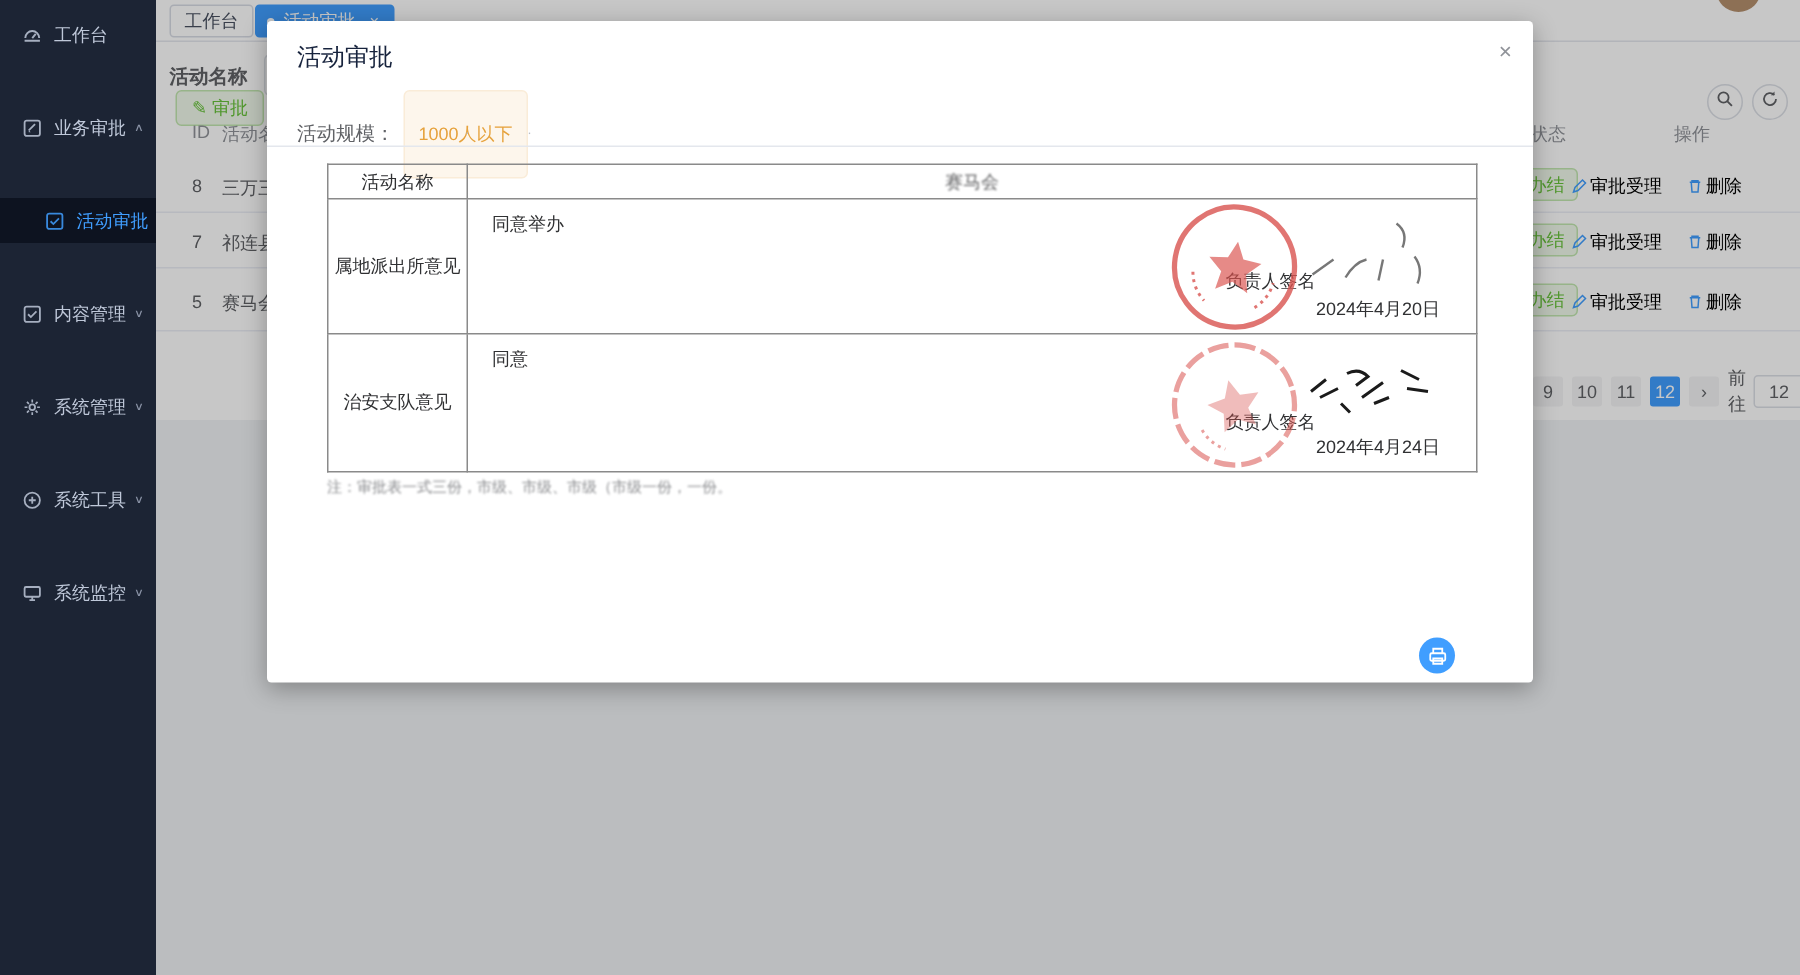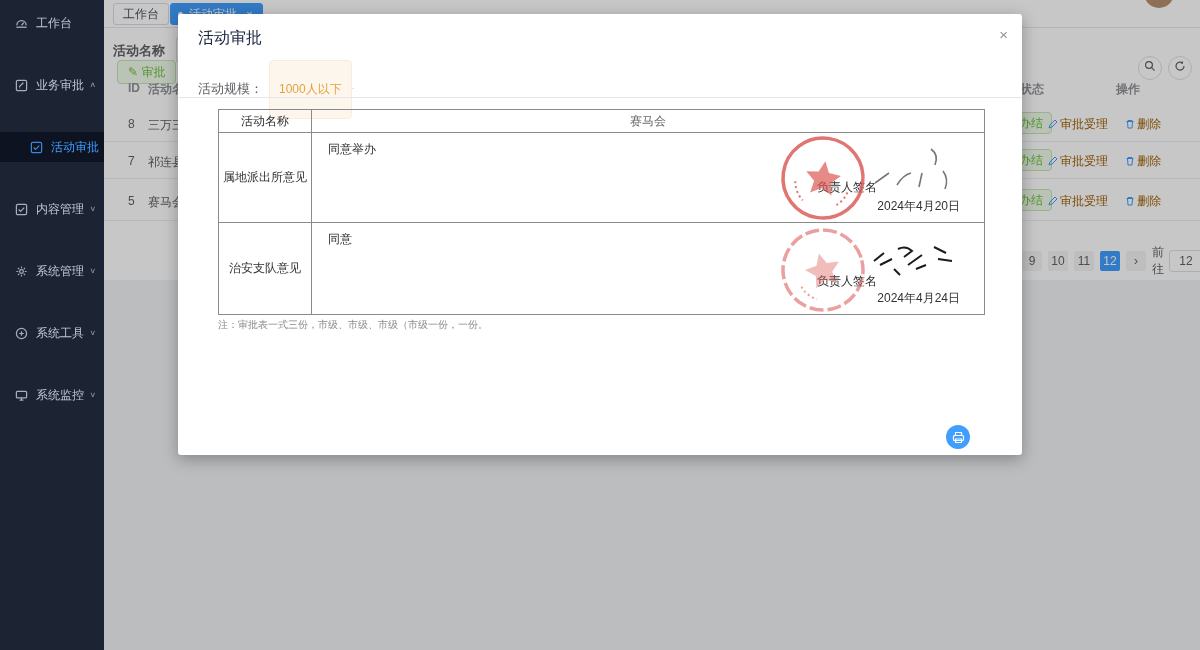--- a/index.html
+++ b/index.html
@@ -26,27 +26,27 @@
   .page-tab.t2 .dot { position:absolute; left:7px; top:8px; width:5px; height:5px; border-radius:50%; background:#fff; }
   .page-tab.t2 .x { margin-left:6px; font-size:11px; }
   .card { position:absolute; left:0; top:28px; right:0; height:252px; background:#fff; }
   .filter-label { position:absolute; left:9px; top:14px; font-size:13px; font-weight:bold; color:#606266; }
   .filter-input { position:absolute; left:72px; top:8px; width:420px; height:28px; border:1px solid #dcdfe6;
     border-radius:4px; font-size:12px; color:#606266; padding:0 10px; background:#fff; }
   .approve-btn { position:absolute; left:13px; top:32px; height:24px; padding:0 10px; font-size:12px;
     background:#f0f9eb; border:1px solid #c2e7b0; color:#67c23a; border-radius:4px; cursor:pointer; }
   .circle-btn { position:absolute; top:28px; width:24px; height:24px; border-radius:50%;
     border:1px solid #dcdfe6; background:#fff; color:#606266; font-size:12px; text-align:center; line-height:22px; cursor:pointer; }
-  .bg-th { position:absolute; top:53px; font-size:12px; font-weight:bold; color:#909399; }
+  .bg-th { position:absolute; top:53px; font-size:12px; font-weight:normal; color:#909399; }
   .bg-row { position:absolute; left:0; right:0; height:37px; border-bottom:1px solid #ebeef5; font-size:12px; color:#606266; }
   .bg-row .cid { position:absolute; left:24px; top:12px; }
   .bg-row .cname { position:absolute; left:44px; top:12px; white-space:nowrap; }
   .badge-ok { position:absolute; left:894px; top:7px; height:22px; line-height:20px; padding:0 8px; font-size:12px;
     background:#f0f9eb; border:1px solid #c2e7b0; color:#67c23a; border-radius:4px; white-space:nowrap; }
-  .row-links { position:absolute; left:944px; top:11px; font-size:12px; color:#a16207; white-space:nowrap; }
+  .row-links { position:absolute; left:944px; top:11px; font-size:12px; color:#000000; white-space:nowrap; }
   .row-links .lnk { cursor:pointer; margin-right:14px; }
   .row-links svg { vertical-align:-1px; margin-right:2px; }
   .pager { position:absolute; left:918px; top:216px; font-size:12px; color:#606266; display:flex; align-items:center; }
   .pg { min-width:20px; height:20px; line-height:20px; text-align:center; background:#f4f4f5; border-radius:2px;
     margin-right:6px; cursor:pointer; }
   .pg.on { background:#409EFF; color:#fff; }
   .goto-input { width:34px; height:22px; border:1px solid #dcdfe6; border-radius:3px; text-align:center;
     font-size:12px; color:#606266; margin:0 5px; background:#fff; }
   .avatar { position:absolute; right:26px; top:-22px; width:30px; height:30px; border-radius:50%; background:#b5906e; }
 

